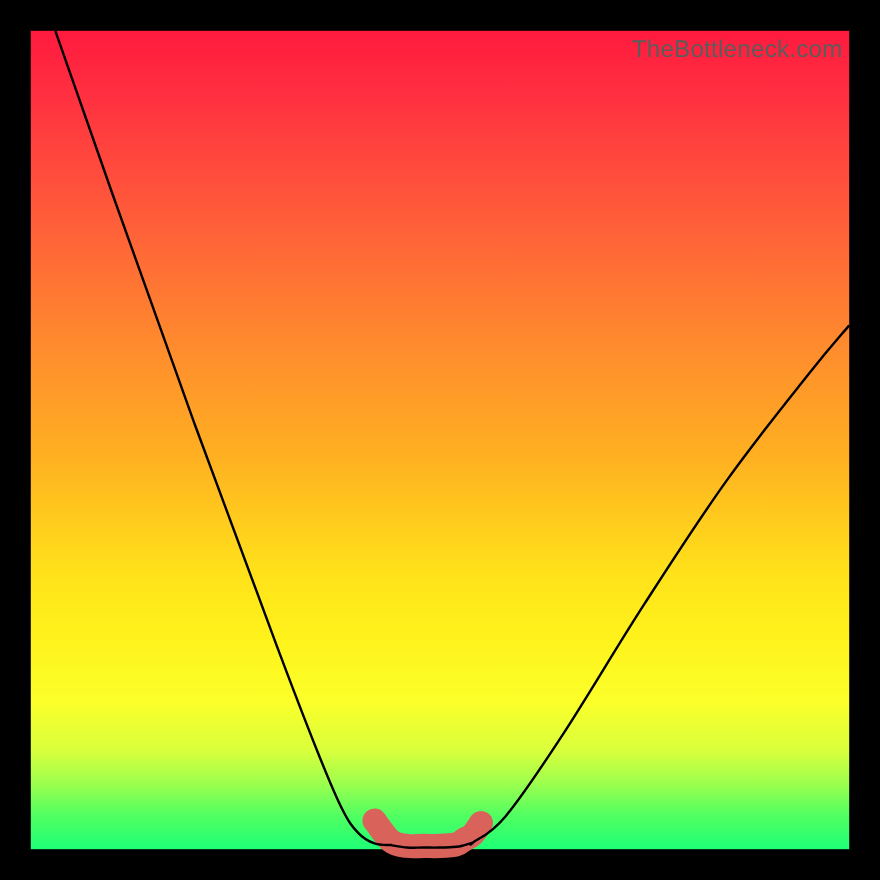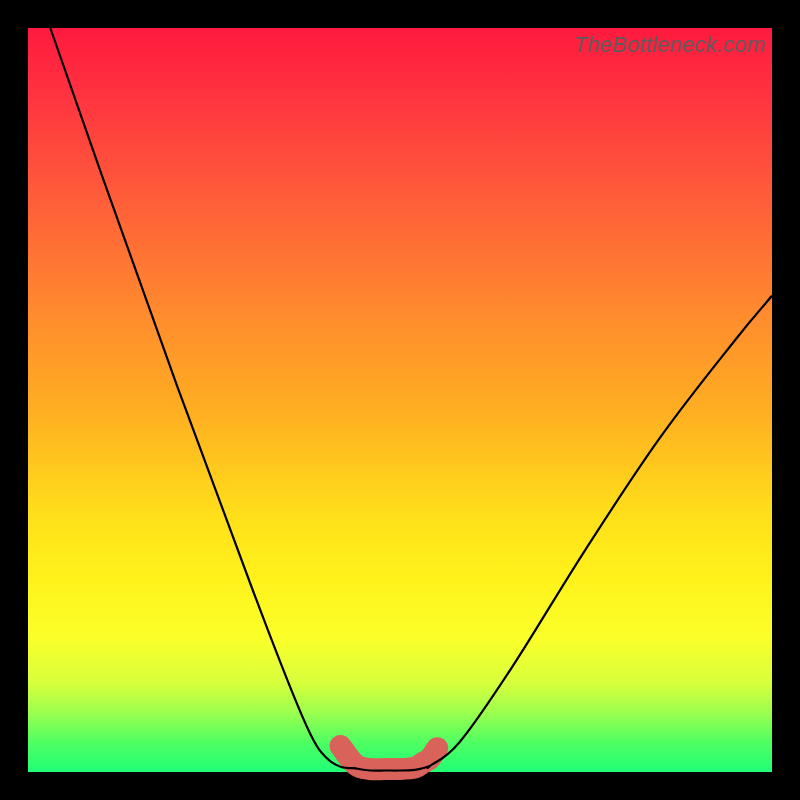--- a/index.html
+++ b/index.html
@@ -9,21 +9,20 @@
     height: 800px;
     background: #000;
     overflow: hidden;
     font-family: Arial, Helvetica, sans-serif;
   }
   .frame {
     position: relative;
     width: 800px;
     height: 620px;
     background: #000;
-    font-style: italic;
   }
   .plot-area {
     position: absolute;
     left: 28px;
     top: 28px;
     width: 744px;
     height: 744px;
     
     background: linear-gradient(
       to bottom,

